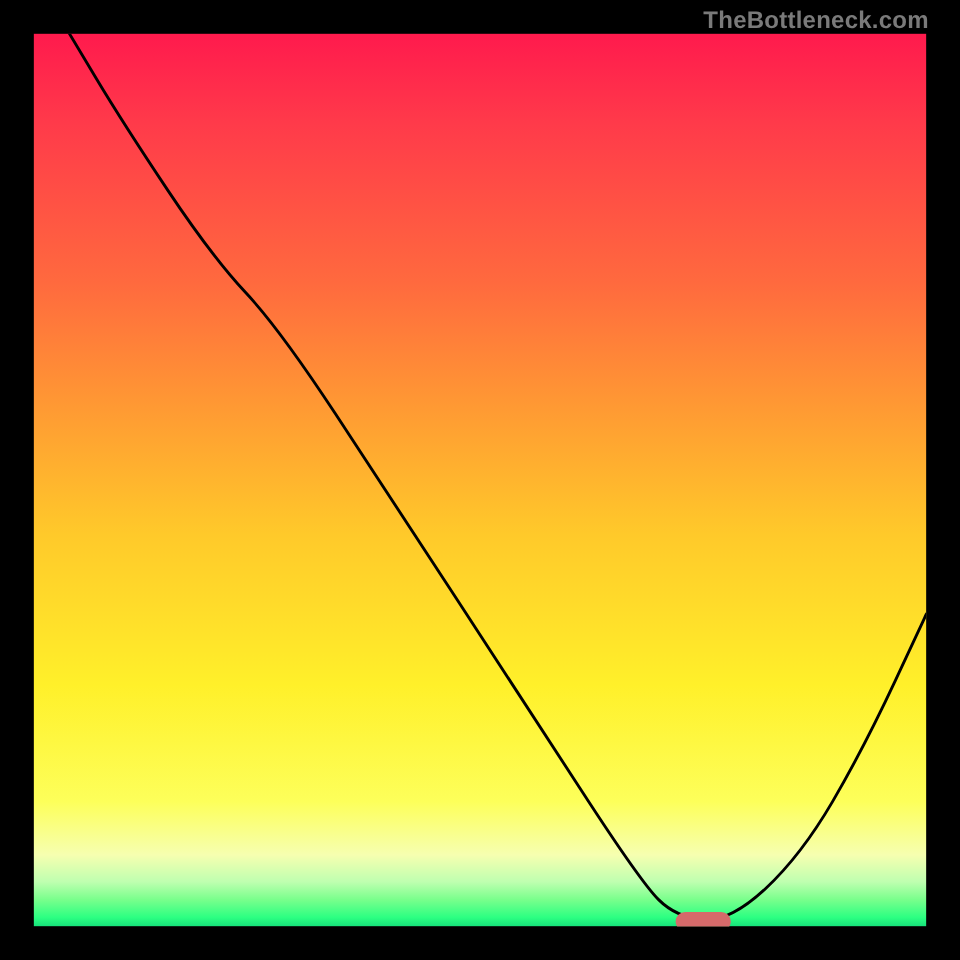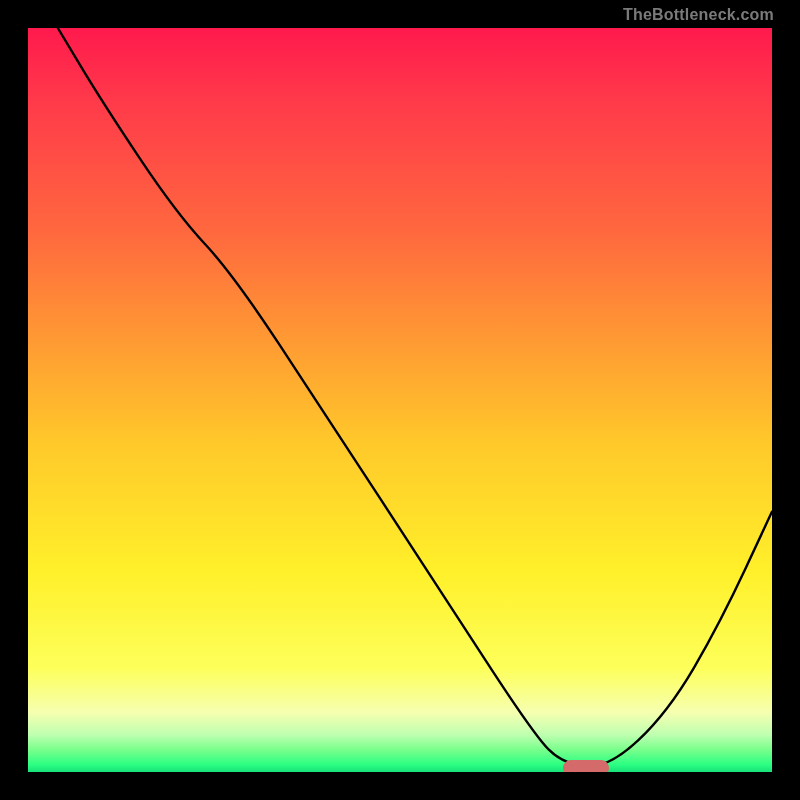--- a/index.html
+++ b/index.html
@@ -46,21 +46,21 @@
   }
   .svg-layer {
     position: absolute;
     inset: 0;
   }
   .attr {
     position: absolute;
     top: 6px;
     right: 26px;
     font-family: Arial, Helvetica, sans-serif;
-    font-size: 16px;
+    font-size: 20px;
     font-weight: 600;
     color: #7a7a7a;
     letter-spacing: 0.2px;
   }
   .marker {
     position: absolute;
     width: 46px;
     height: 16px;
     background: #d56a6a;
     border-radius: 8px;

